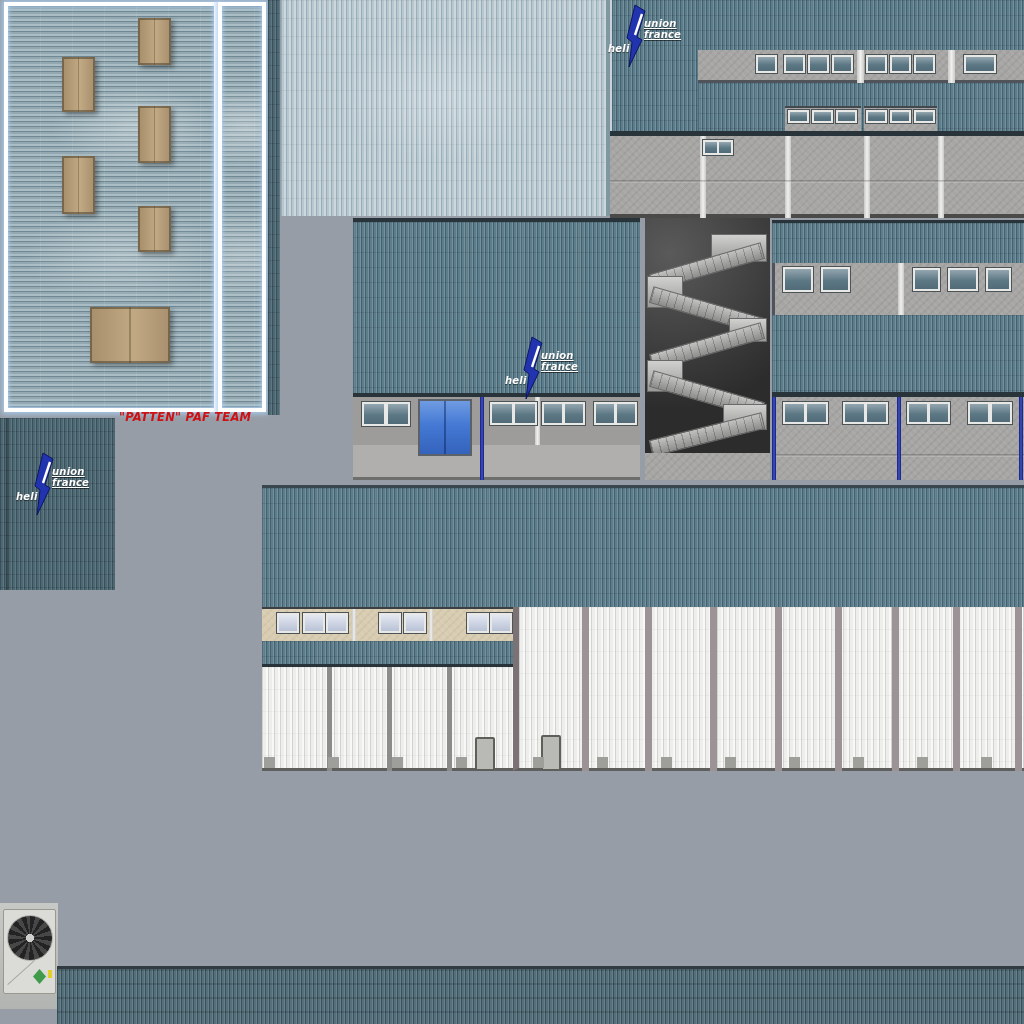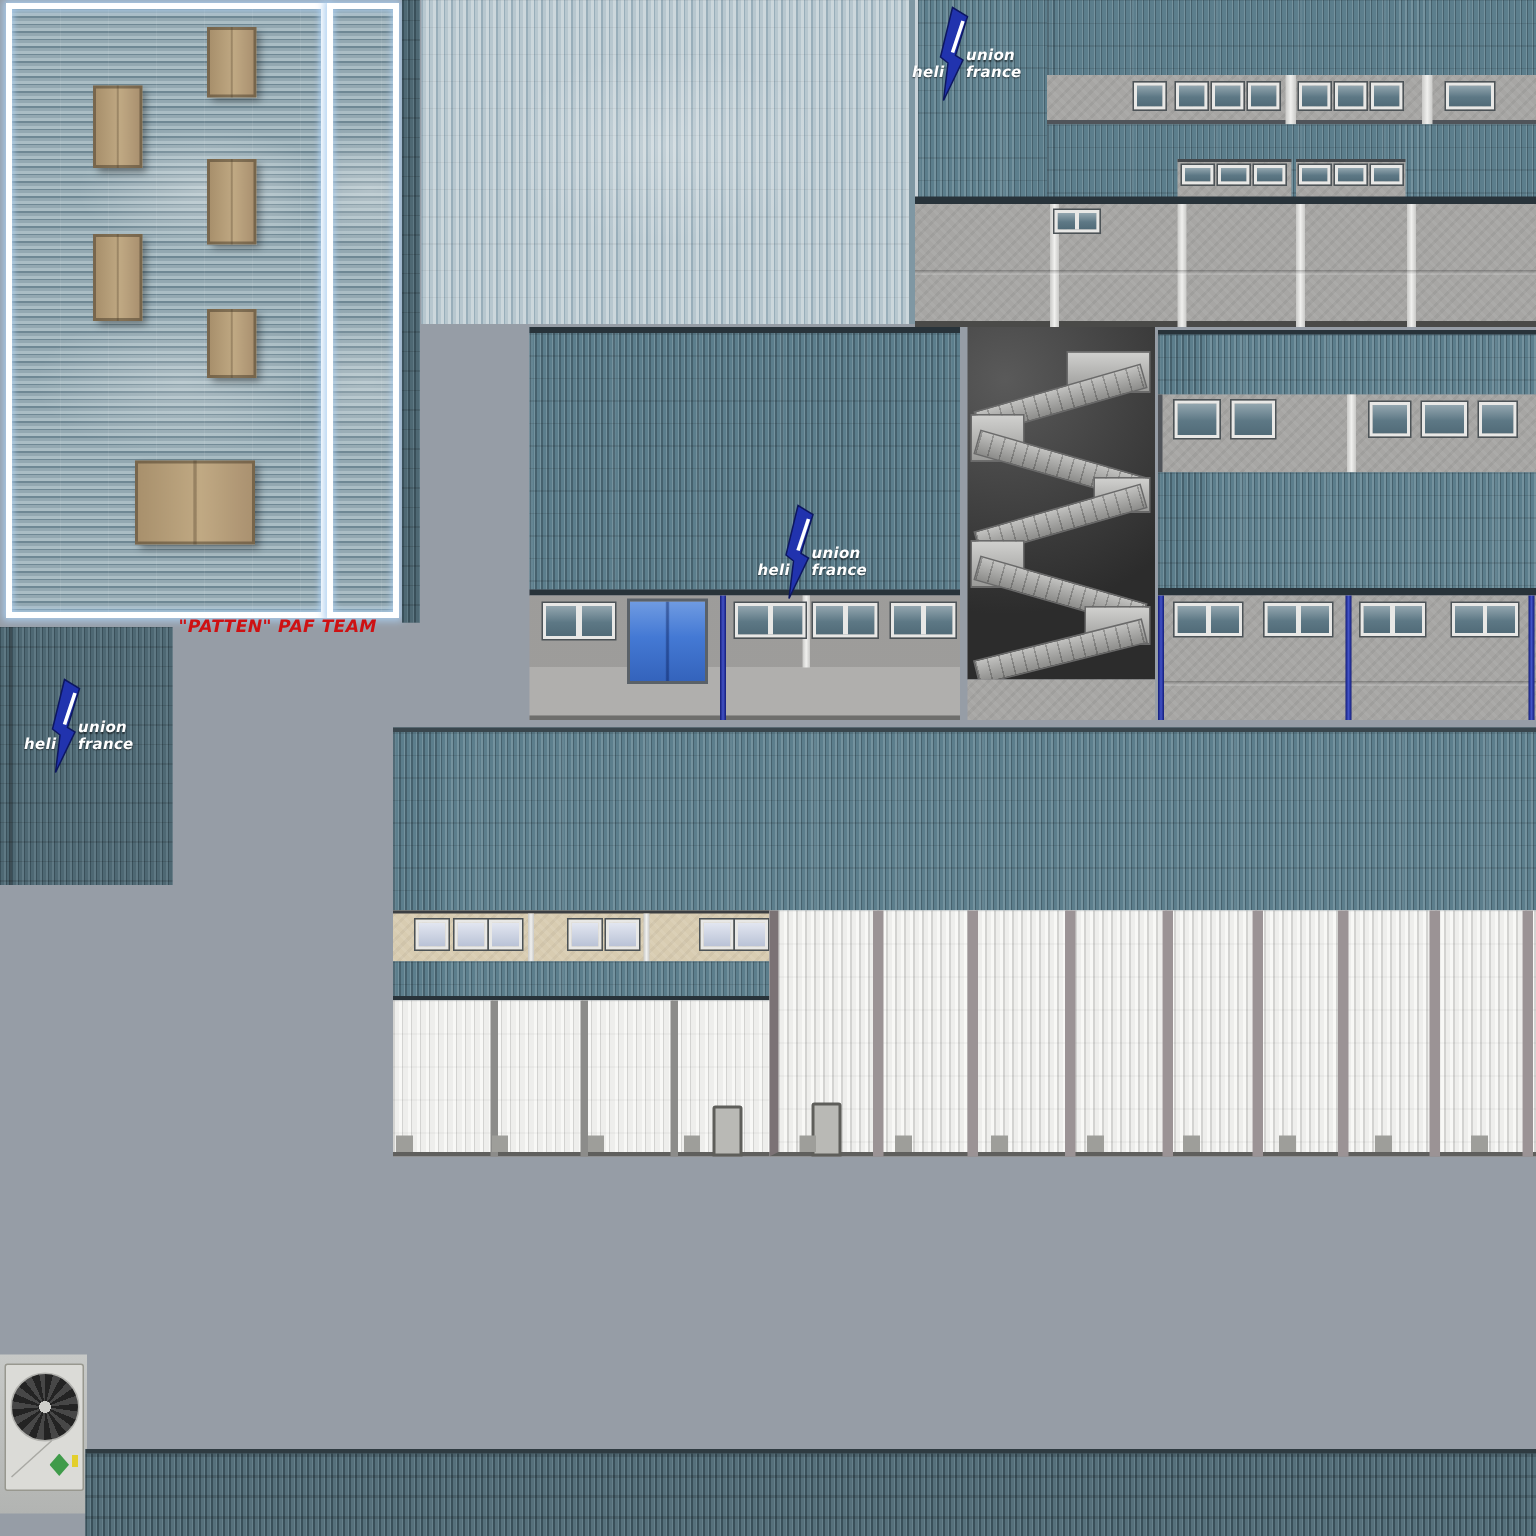--- a/index.html
+++ b/index.html
@@ -55,21 +55,21 @@
         background:linear-gradient(180deg,#c2c2c0,#8c8c8a);
         background-image:repeating-linear-gradient(90deg, rgba(0,0,0,.22) 0 1px, transparent 1px 8px),
         linear-gradient(180deg,#c2c2c0,#8c8c8a);}
   .stair-land{position:absolute;background:linear-gradient(180deg,#d0d0ce,#9a9a98);border:1px solid #6a6a6a;}
 
   
   .logo{position:absolute;width:98px;height:64px;color:#fff;
         font-style:italic;font-weight:bold;font-size:10px;letter-spacing:.2px;
         text-shadow:0 1px 1px rgba(0,0,0,.55);}
   .logo .lt{position:absolute;left:0;bottom:14px;}
-  .logo .rt{position:absolute;left:36px;bottom:14px;}
+  .logo .rt{position:absolute;left:36px;bottom:28px;text-decoration:underline;}
   .logo svg{position:absolute;left:15px;top:0;width:26px;height:64px;overflow:visible;}
 
   .team-label{position:absolute;left:119px;top:410px;width:160px;height:18px;
         color:#ce1113;font-style:italic;font-weight:bold;font-size:11.5px;letter-spacing:.2px;}
 
   
   .ac-col{left:0;top:903px;width:58px;height:106px;background:linear-gradient(180deg,#c7c9c7,#b2b4b2);}
   .ac-unit{position:absolute;left:3px;top:6px;width:51px;height:83px;background:#dbdbd7;
            border:1px solid #98988f;border-radius:2px;}
   .ac-fan{position:absolute;left:3px;top:5px;width:44px;height:44px;border-radius:50%;

